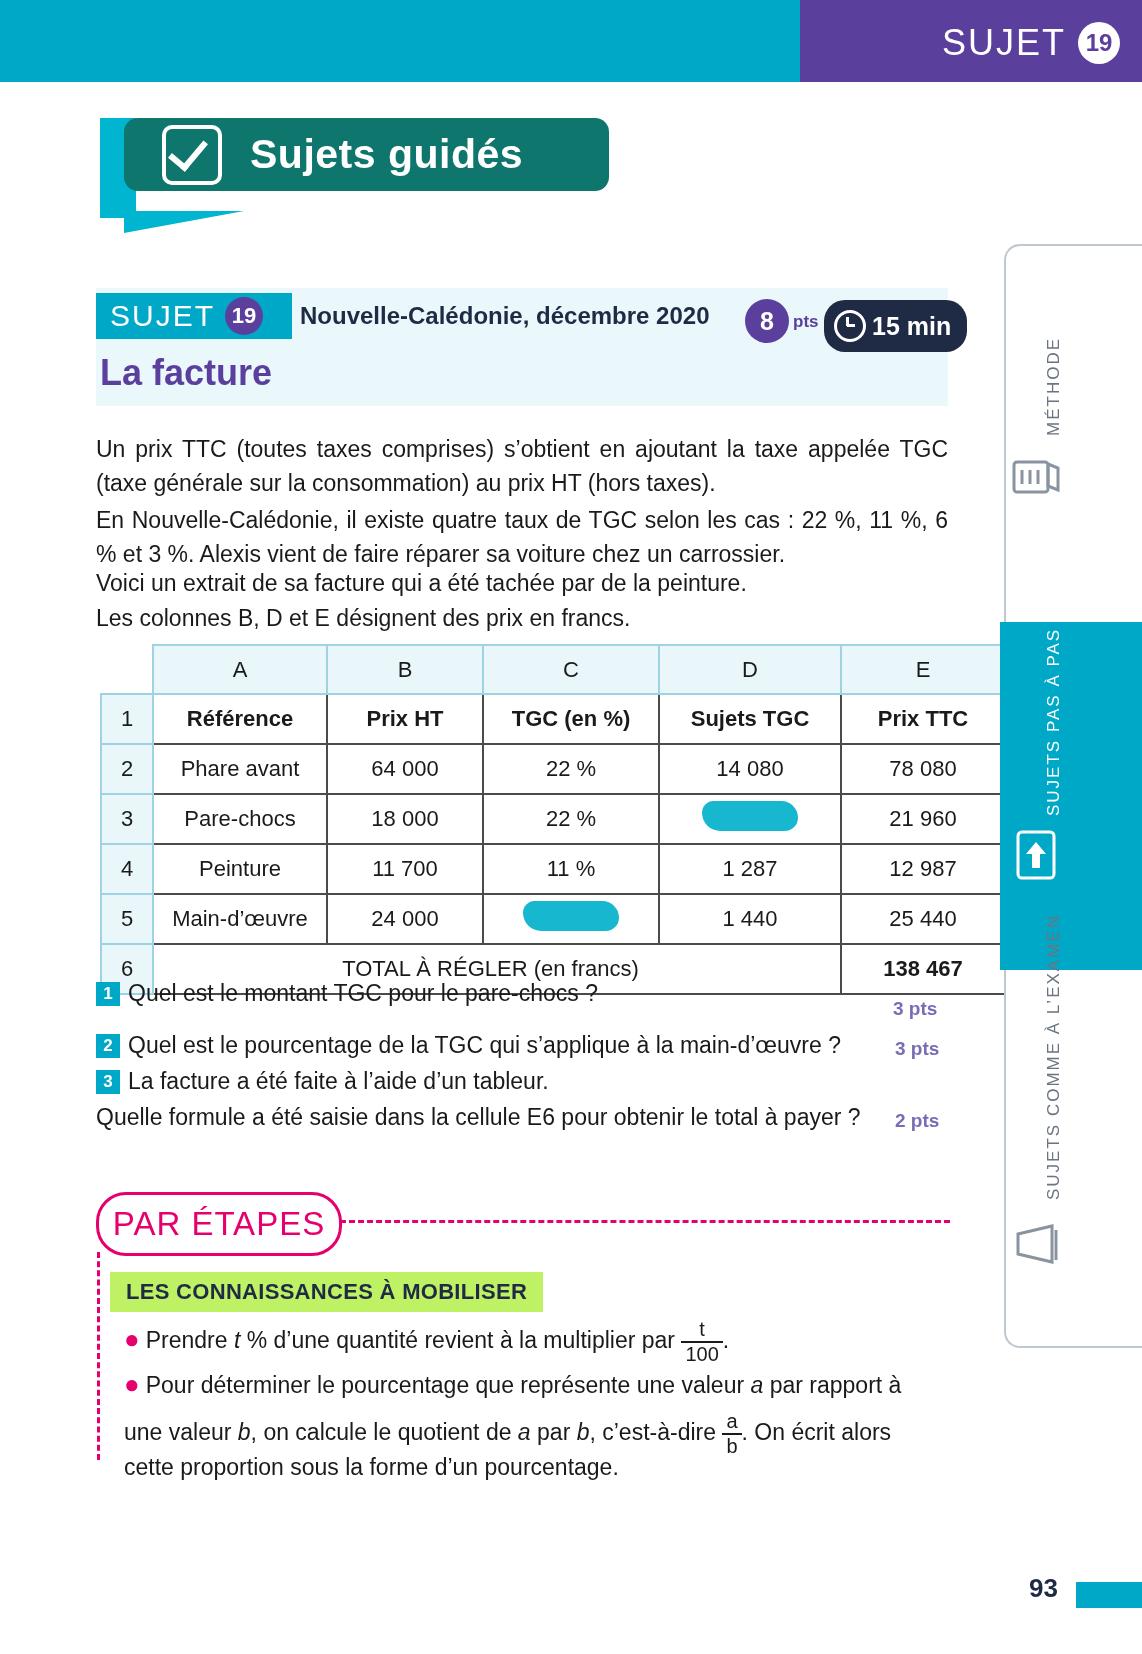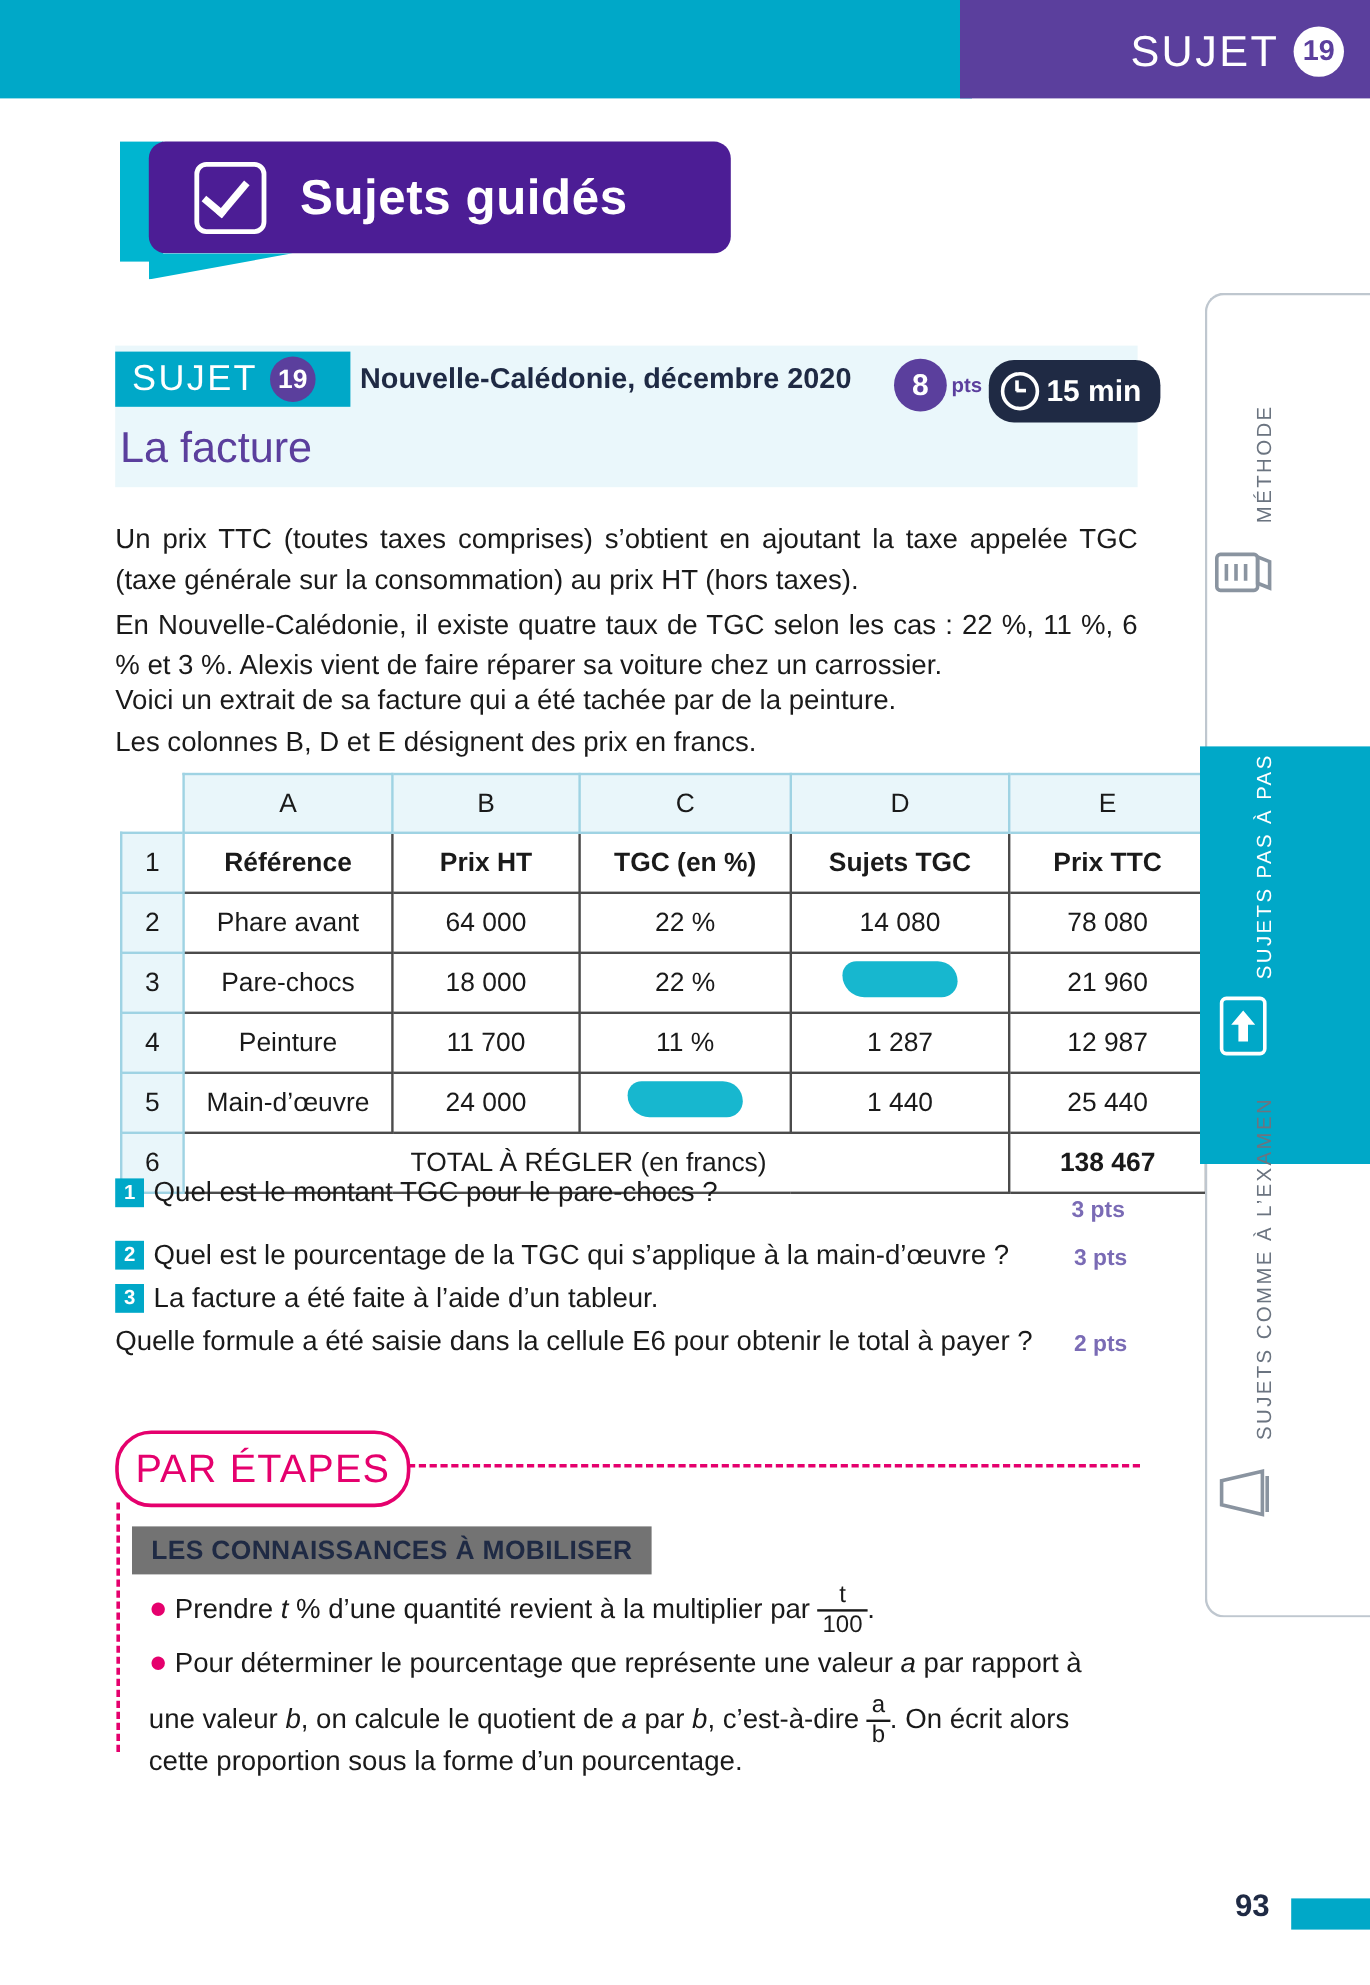--- a/index.html
+++ b/index.html
@@ -19,21 +19,21 @@
   }
   .top-purple .num-circle{
     position:absolute;right:22px;top:22px;width:42px;height:42px;border-radius:50%;
     background:#fff;color:#5b3f9d;font-size:24px;font-weight:bold;
     display:flex;align-items:center;justify-content:center;
   }
   
   .banner-wrap{position:absolute;left:100px;top:118px;}
   .banner-tail{position:absolute;left:0;top:0;width:36px;height:100px;background:#00b5d0;}
   .banner{
-    position:absolute;left:24px;top:0;width:485px;height:93px;background:#4c1d95;
+    position:absolute;left:24px;top:0;width:485px;height:73px;background:#0f766e;
     border-radius:14px;display:flex;align-items:center;
   }
   .banner .chk{
     margin-left:38px;width:52px;height:52px;border:4px solid #fff;border-radius:10px;
     position:relative;
   }
   .banner .chk:after{
     content:"";position:absolute;left:11px;top:4px;width:16px;height:30px;
     border:solid #fff;border-width:0 6px 6px 0;transform:rotate(40deg);
   }
@@ -69,21 +69,21 @@
     display:flex;align-items:center;padding:0 16px 0 10px;
   }
   .time-pill .clock{
     width:26px;height:26px;border-radius:50%;border:3px solid #fff;position:relative;margin-right:6px;
     background:#1f2a44;
   }
   .time-pill .clock:before{content:"";position:absolute;left:9px;top:4px;width:3px;height:9px;background:#fff;}
   .time-pill .clock:after{content:"";position:absolute;left:10px;top:11px;width:8px;height:3px;background:#fff;}
   .time-pill .ttxt{color:#fff;font-size:25px;font-weight:bold;}
   .sj-title{
-    position:absolute;left:100px;top:352px;font-size:36px;color:#5b3f9d;font-weight:normal;
+    position:absolute;left:100px;top:352px;font-size:36px;color:#5b3f9d;font-weight:bold;
   }
   
   .para{
     position:absolute;font-size:23px;line-height:34px;color:#1a1a1a;width:852px;left:96px;
     text-align:justify;
   }
   #p1{top:432px;}
   #p2{top:503px;}
   #p3{top:566px;}
   #p4{top:601px;}
@@ -114,21 +114,21 @@
     border-radius:30px;display:flex;align-items:center;justify-content:center;
   }
   .etapes-box span{color:#e5006d;font-size:33px;letter-spacing:1px;}
   .dashline{
     position:absolute;left:340px;top:1220px;width:610px;border-top:3px dashed #e5006d;
   }
   .dashvert{
     position:absolute;left:97px;top:1252px;height:208px;border-left:3px dashed #e5006d;
   }
   .yellow-box{
-    position:absolute;left:110px;top:1272px;background:#737373;padding:7px 16px;
+    position:absolute;left:110px;top:1272px;background:#bef264;padding:7px 16px;
   }
   .yellow-box span{font-size:22px;font-weight:bold;color:#1f2a44;letter-spacing:.3px;}
   .bullet{position:absolute;font-size:23px;line-height:34px;color:#1a1a1a;}
   .dot{color:#e5006d;font-size:26px;margin-right:6px;}
   .frac{display:inline-block;vertical-align:middle;text-align:center;font-size:20px;line-height:1.15;}
   .frac .num{display:block;border-bottom:2px solid #1a1a1a;padding:0 4px;}
   .frac .den{display:block;padding:0 4px;}
   em{font-style:italic;}
   
   .side-card{

